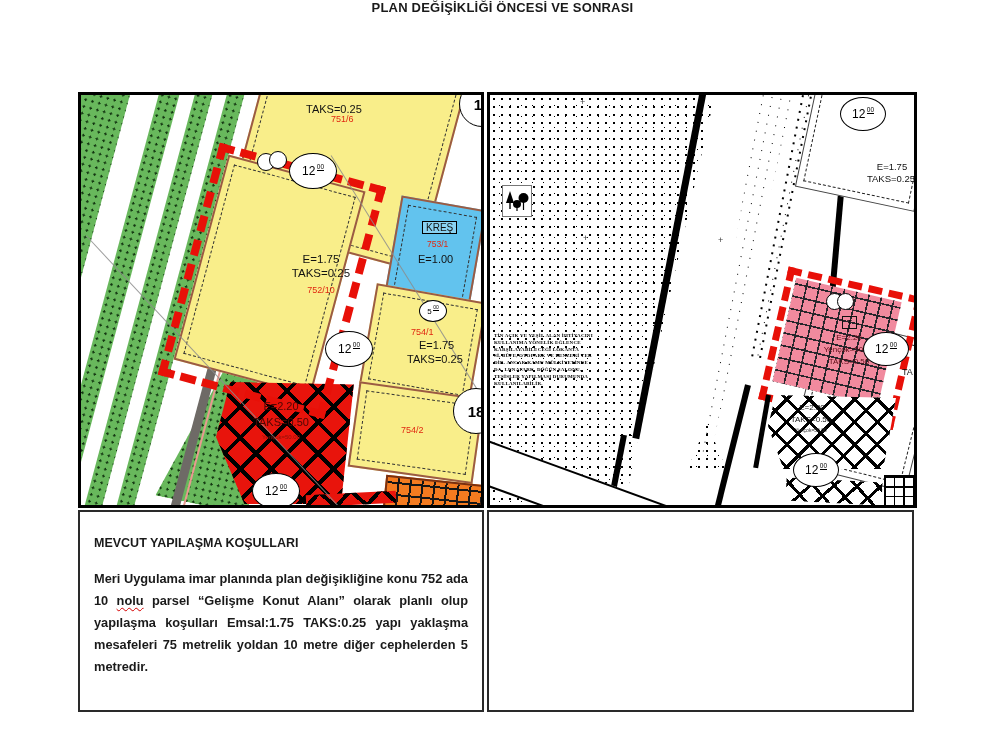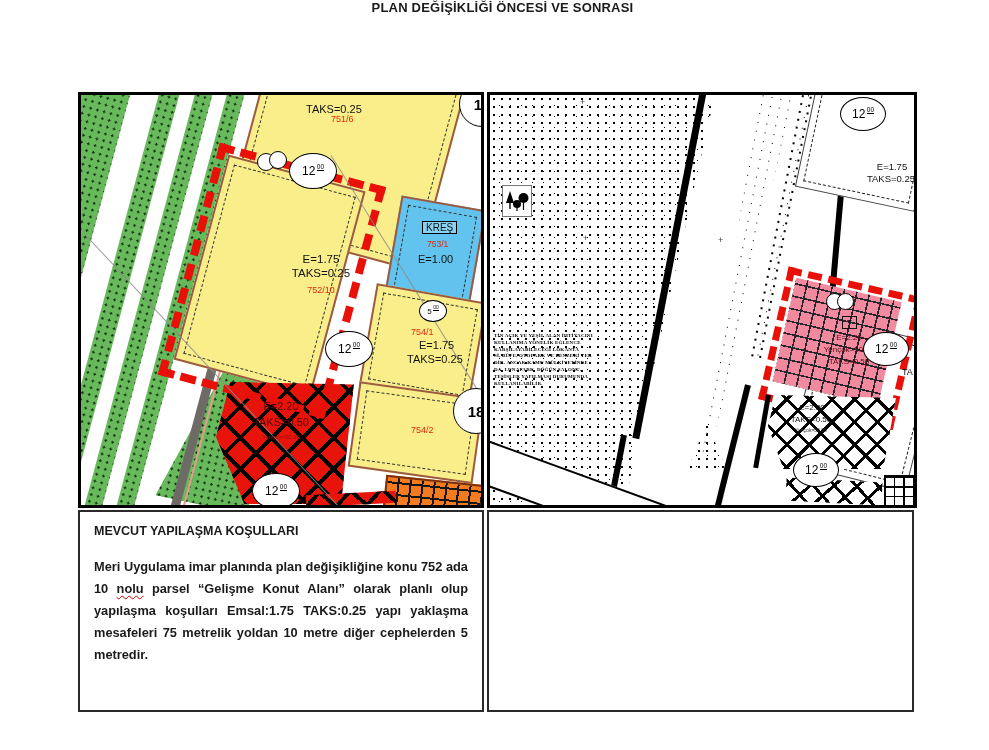--- a/index.html
+++ b/index.html
@@ -21,21 +21,21 @@
   .inner-dash{position:absolute;inset:6px;border:1.2px dashed #333;}
   .circ{background:#fff;border:1.3px solid #000;border-radius:50%;display:flex;align-items:center;justify-content:center;font-size:12px;color:#000;}
   .circ .sup{font-size:6.5px;border-bottom:1px solid #000;margin-left:1.5px;transform:translateY(-4px);}
   .circ-sm{background:#fff;border:1.2px solid #000;border-radius:50%;}
   .mlabel{color:#111;white-space:nowrap;}
   .rlabel{color:#e02810;white-space:nowrap;}
   .center{text-align:center;}
   .tline{height:1.2px;background:#8c8c8c;transform-origin:left center;opacity:.85;}
   .note{font-family:"Liberation Serif",serif;font-size:5px;line-height:6.8px;font-weight:700;color:#000;letter-spacing:.2px;white-space:nowrap;}
   .squiggle{text-decoration:underline wavy #d40000;text-decoration-thickness:1px;text-underline-offset:2px;}
-  .txtbox{position:absolute;border:2px solid #2a2a2a;background:#fff;padding:12px 14px;box-sizing:border-box;}
+  .txtbox{position:absolute;border:2px solid #2a2a2a;background:#fff;padding:24px 14px;box-sizing:border-box;}
   .txtbox h3{margin:0 0 18px 0;font-size:12.5px;font-weight:700;}
   .txtbox p{margin:0;font-size:12.8px;font-weight:700;line-height:22px;text-align:justify;}
   .treebox{background:#fff;border:1px solid #777;display:flex;align-items:center;justify-content:center;}
 </style>
 </head>
 <body>
 
 <div id="page">
 
   <div class="a center" style="left:0;top:56;width:1005px;font-size:13px;font-weight:700;letter-spacing:.2px;">PLAN DEĞİŞİKLİĞİ ÖNCESİ VE SONRASI</div>
@@ -83,21 +83,21 @@
     <div class="a mlabel center" style="left:190px;top:172px;width:100px;font-size:11.5px;">TAKS=0.25</div>
     <div class="a rlabel center" style="left:190px;top:190px;width:100px;font-size:9px;">752/10</div>
 
     <div class="a mlabel" style="left:341px;top:126px;font-size:10px;border:1px solid #000;padding:0 3px;background:rgba(255,255,255,.25);">KREŞ</div>
     <div class="a rlabel" style="left:346px;top:144px;font-size:8.5px;">753/1</div>
     <div class="a mlabel" style="left:337px;top:158px;font-size:11px;">E=1.00</div>
 
     <div class="a rlabel" style="left:330px;top:232px;font-size:9px;">754/1</div>
     <div class="a mlabel" style="left:338px;top:244px;font-size:11px;">E=1.75</div>
     <div class="a mlabel" style="left:326px;top:258px;font-size:11px;">TAKS=0.25</div>
-    <div class="a rlabel" style="left:330px;top:330px;font-size:9px;">754/2</div>
+    <div class="a rlabel" style="left:320px;top:330px;font-size:9px;">754/2</div>
 
     <div class="a mlabel center" style="left:150px;top:305px;width:100px;font-size:11px;color:#4d0703;">E=2.20</div>
     <div class="a mlabel center" style="left:150px;top:321px;width:100px;font-size:11px;color:#4d0703;">TAKS=0.50</div>
     <div class="a rlabel center" style="left:150px;top:339px;width:100px;font-size:6px;color:#8f1208;">Yençok=50.00</div>
 
     <div class="a circ-sm" style="left:176px;top:58px;width:16px;height:16px;"></div>
     <div class="a circ-sm" style="left:188px;top:56px;width:16px;height:16px;"></div>
     <div class="a circ" style="left:208px;top:58px;width:46px;height:34px;">
       <span>12</span>
         <span class="sup">00</span>

